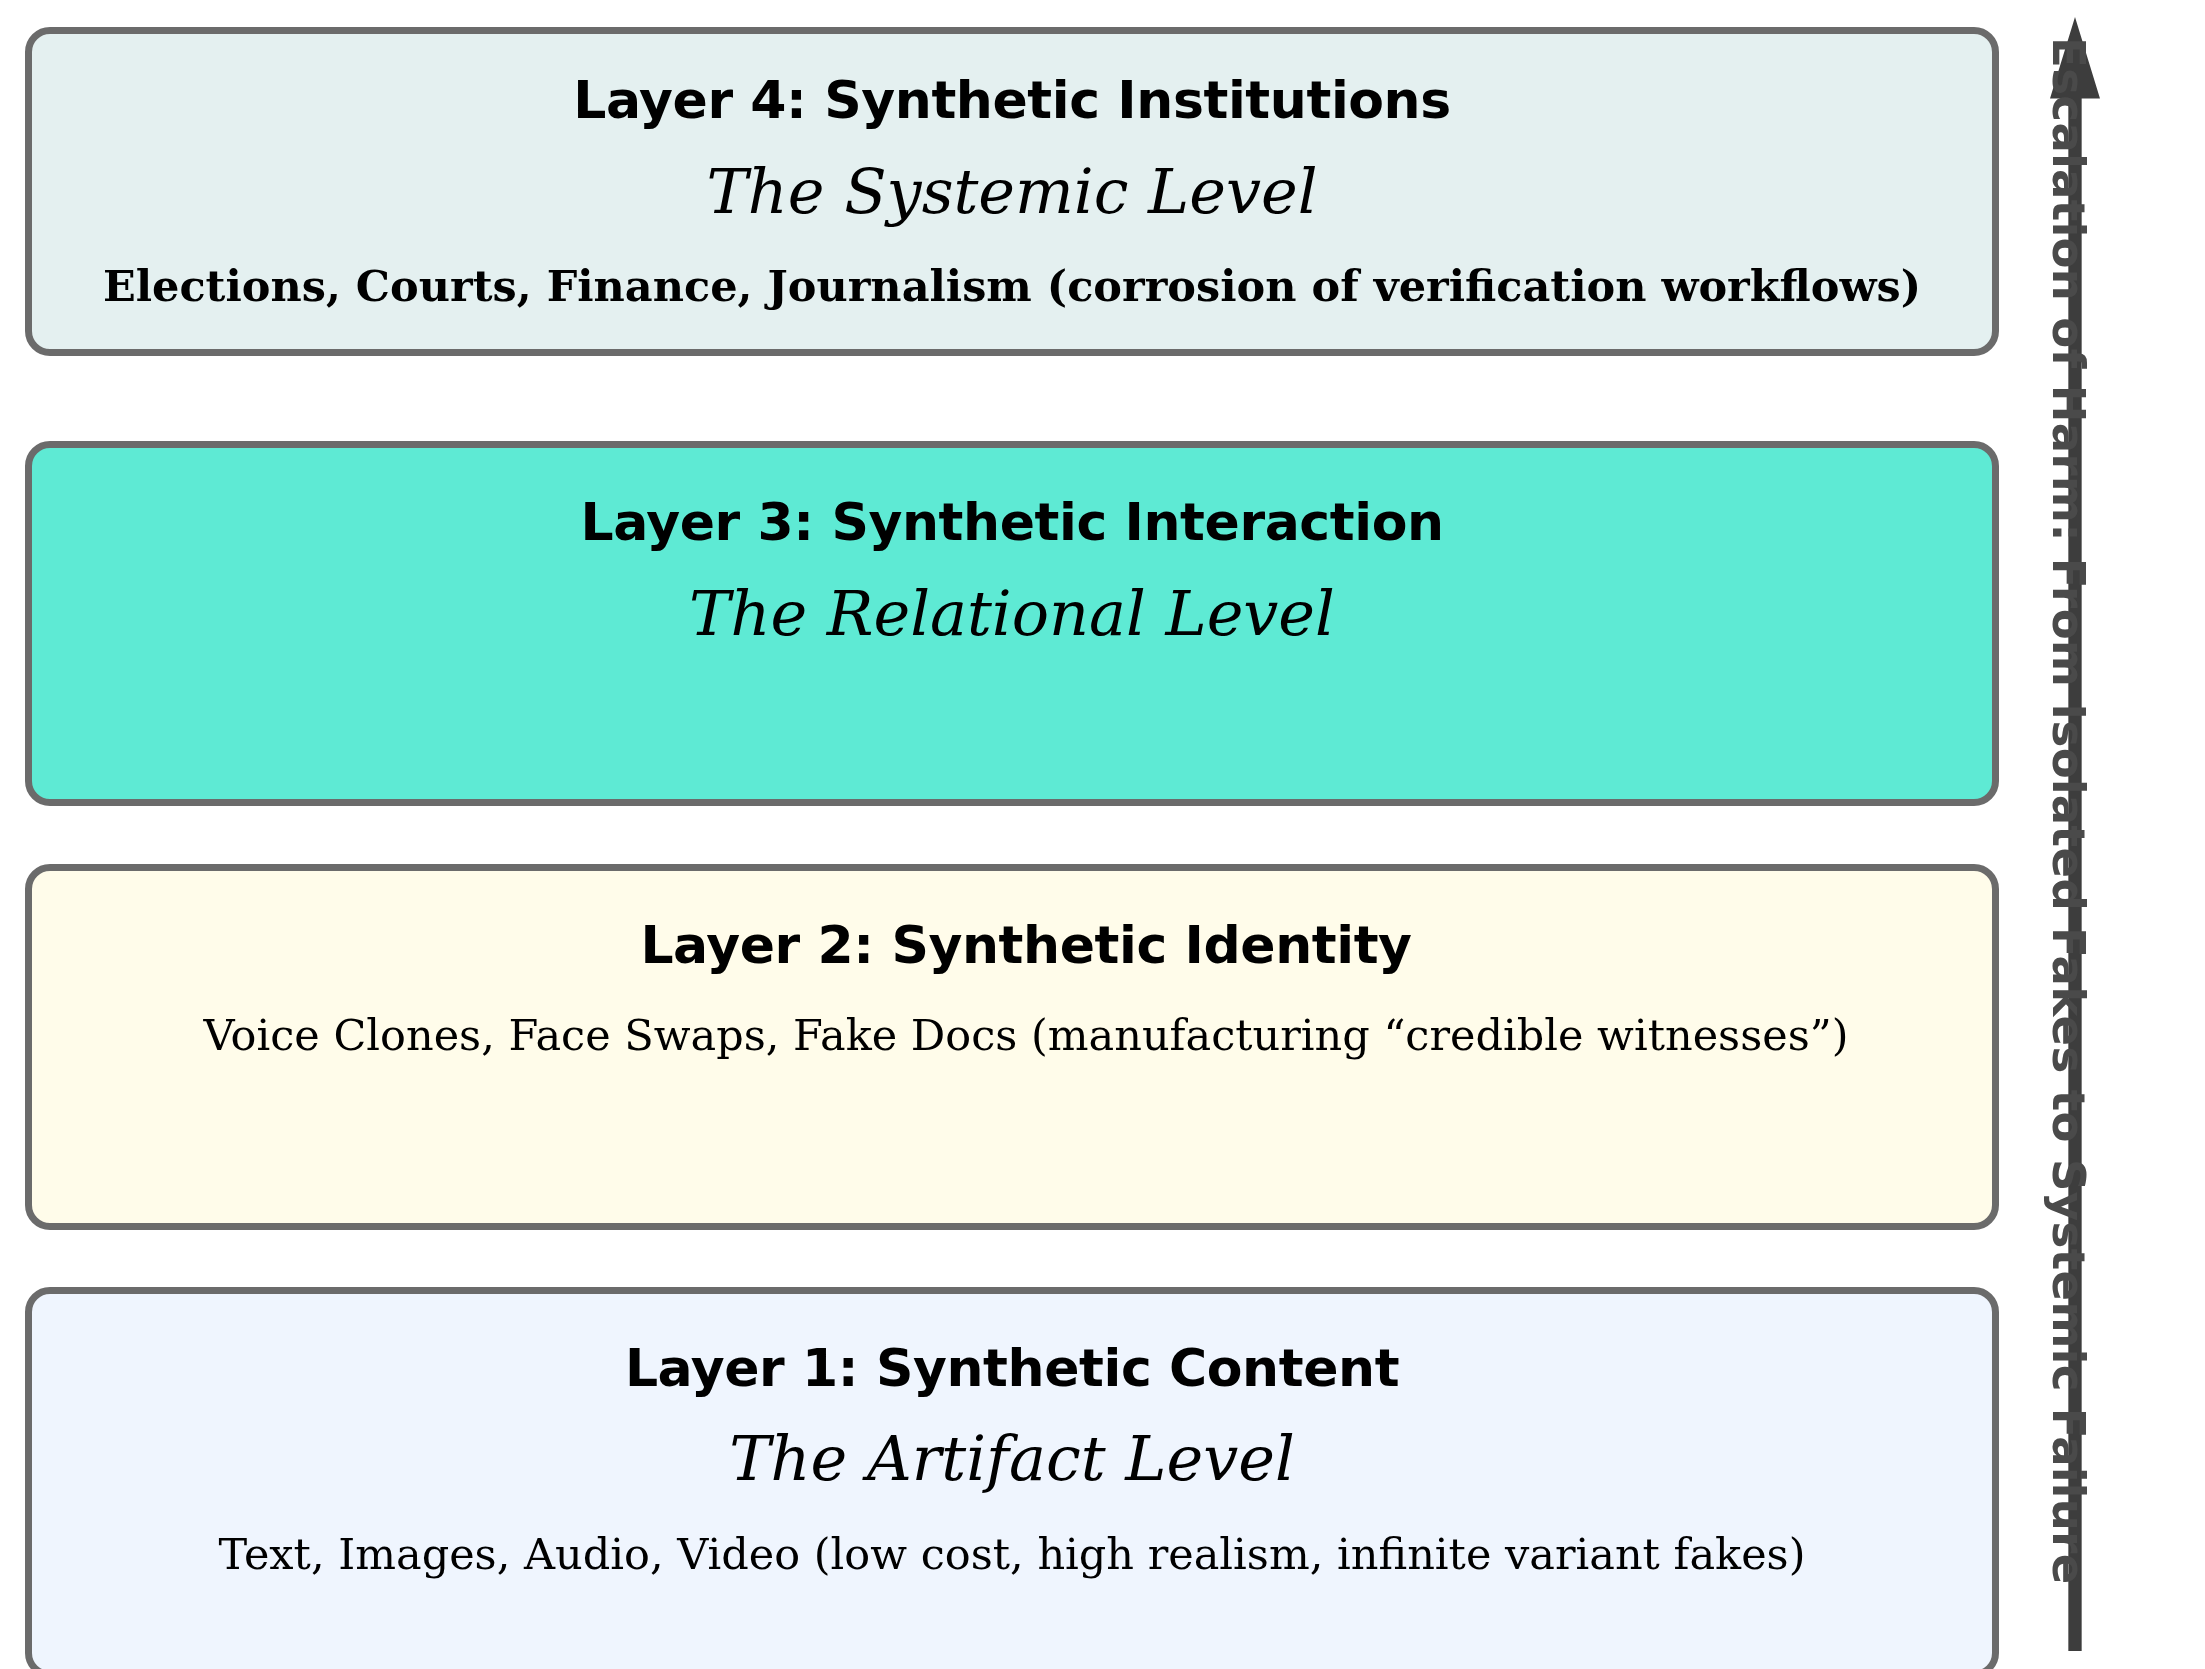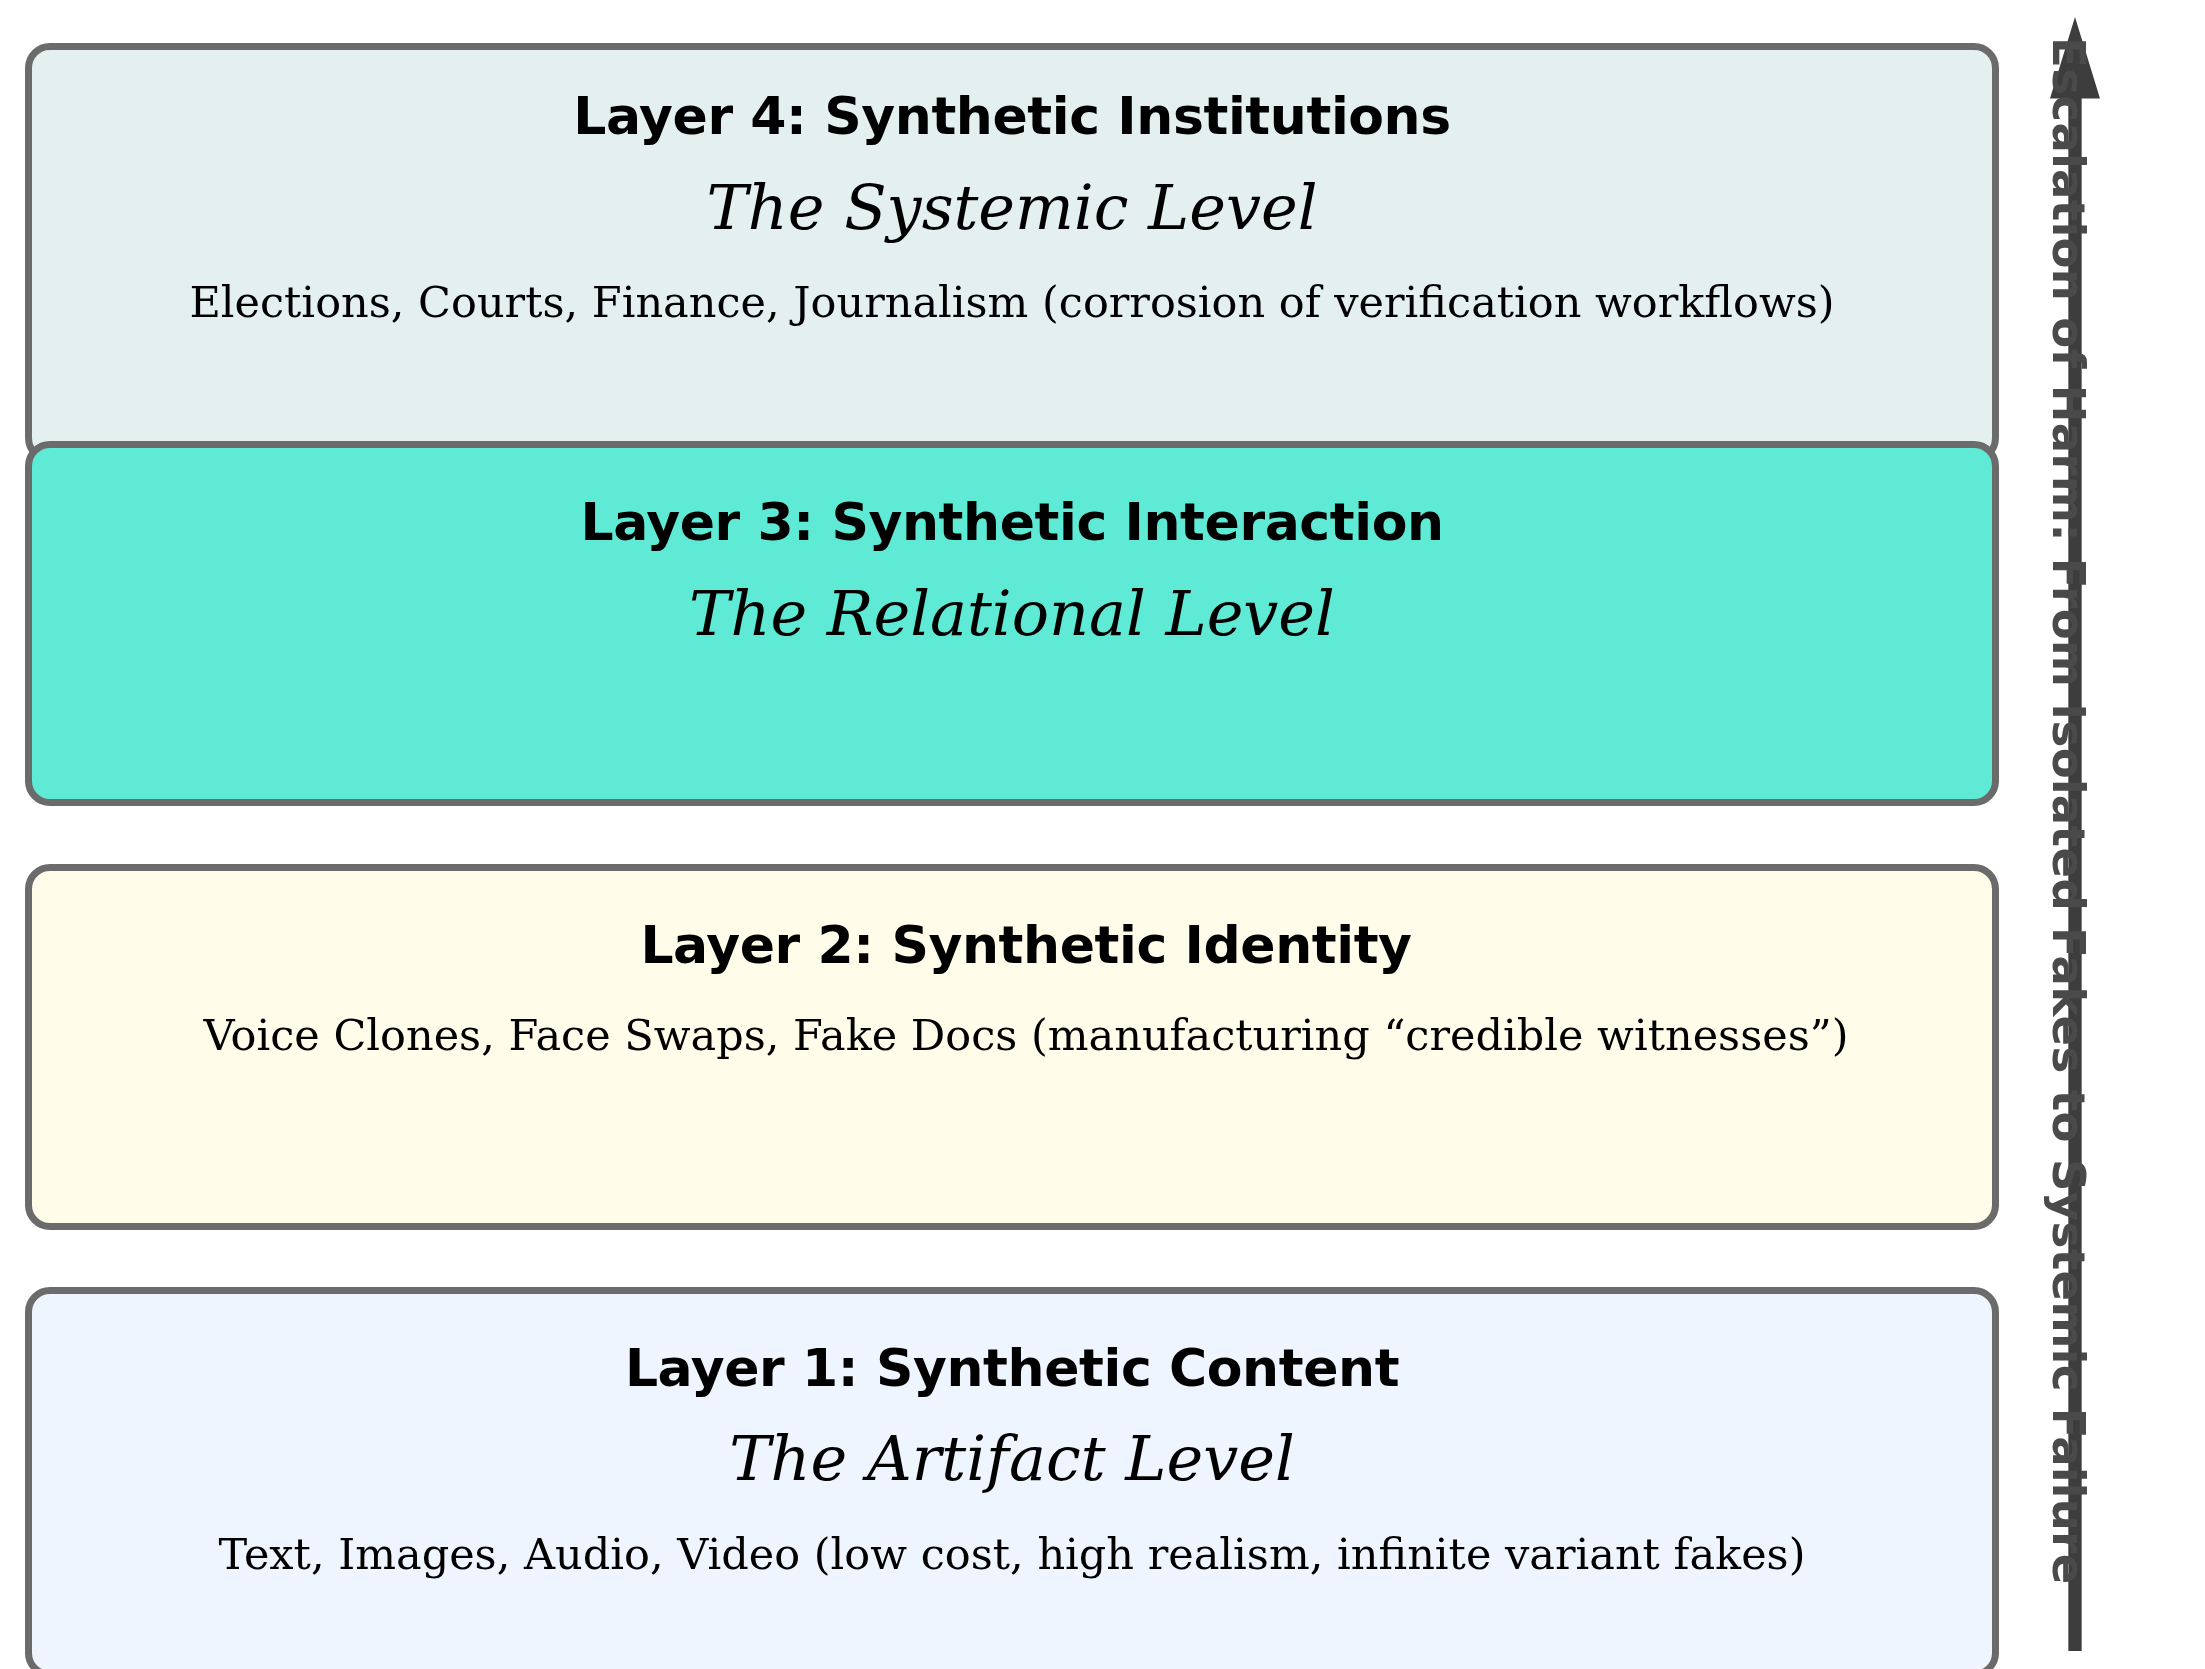--- a/index.html
+++ b/index.html
@@ -66,27 +66,27 @@
   .layer-detail {
     font-family: "DejaVu Serif", serif;
     font-size: 43px;
     color: #000000;
     white-space: nowrap;
     line-height: 1.0;
   }
 
   
   #box-layer4 {
-    top: 43px;
-    height: 420px;
+    top: 27px;
+    height: 329px;
     background: #e4f0f0;
   }
   #box-layer4 .layer-title    { margin-top: 40px; }
   #box-layer4 .layer-subtitle { margin-top: 35px; }
-  #box-layer4 .layer-detail   { margin-top: 42px; }
+  #box-layer4 .layer-detail   { margin-top: 42px; font-weight: bold; }
 
   #box-layer3 {
     top: 441px;
     height: 365px;
     background: #5eead4;
   }
   #box-layer3 .layer-title    { margin-top: 48px; }
   #box-layer3 .layer-subtitle { margin-top: 35px; }
   #box-layer3 .layer-detail   { margin-top: 43px; }
 

